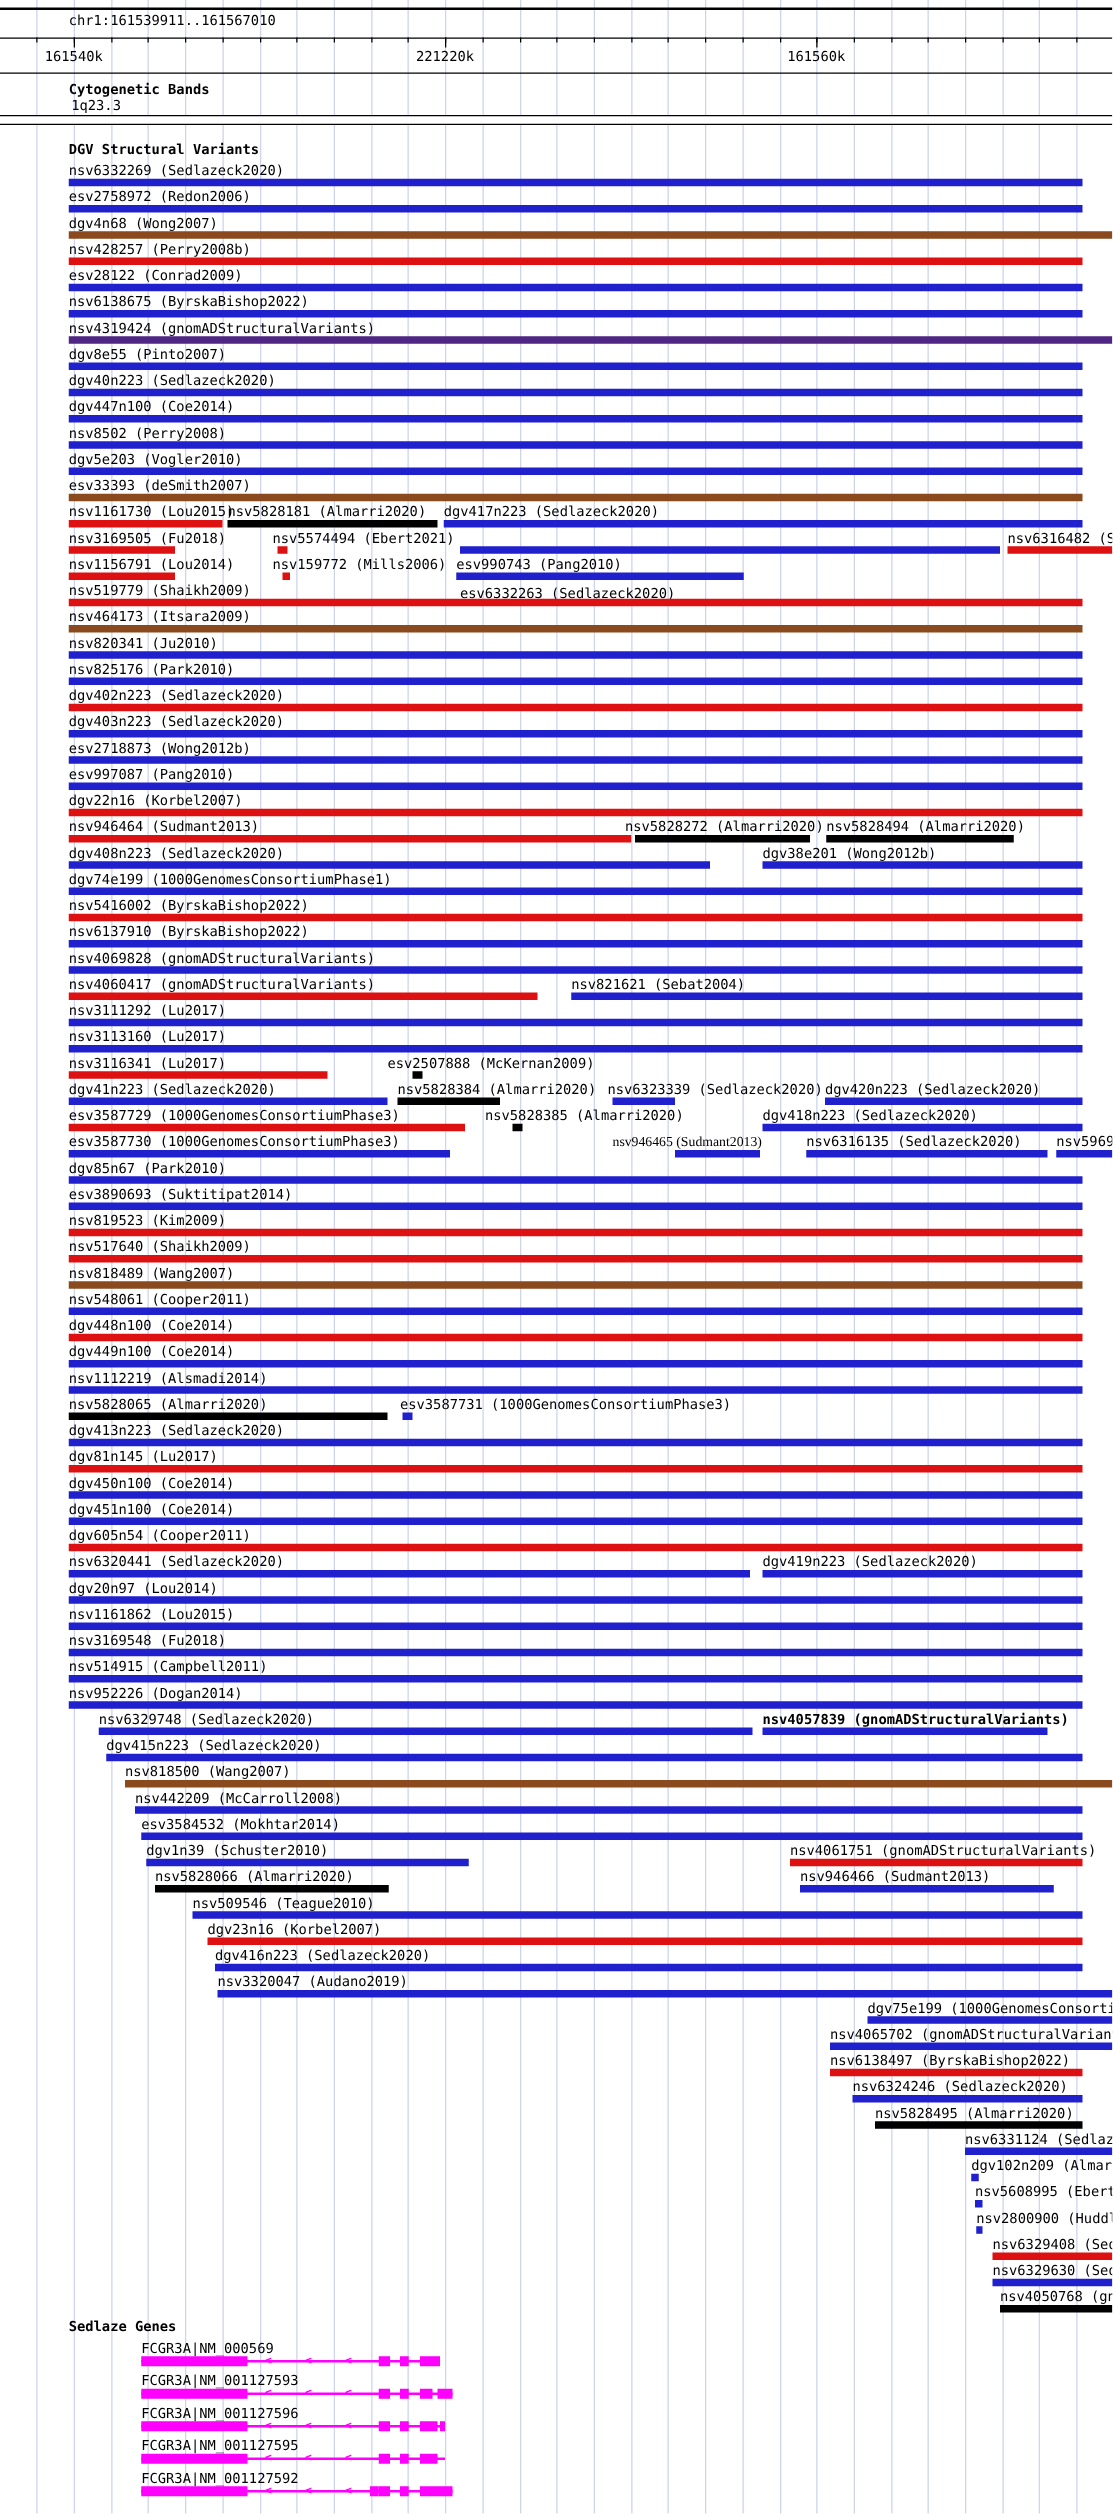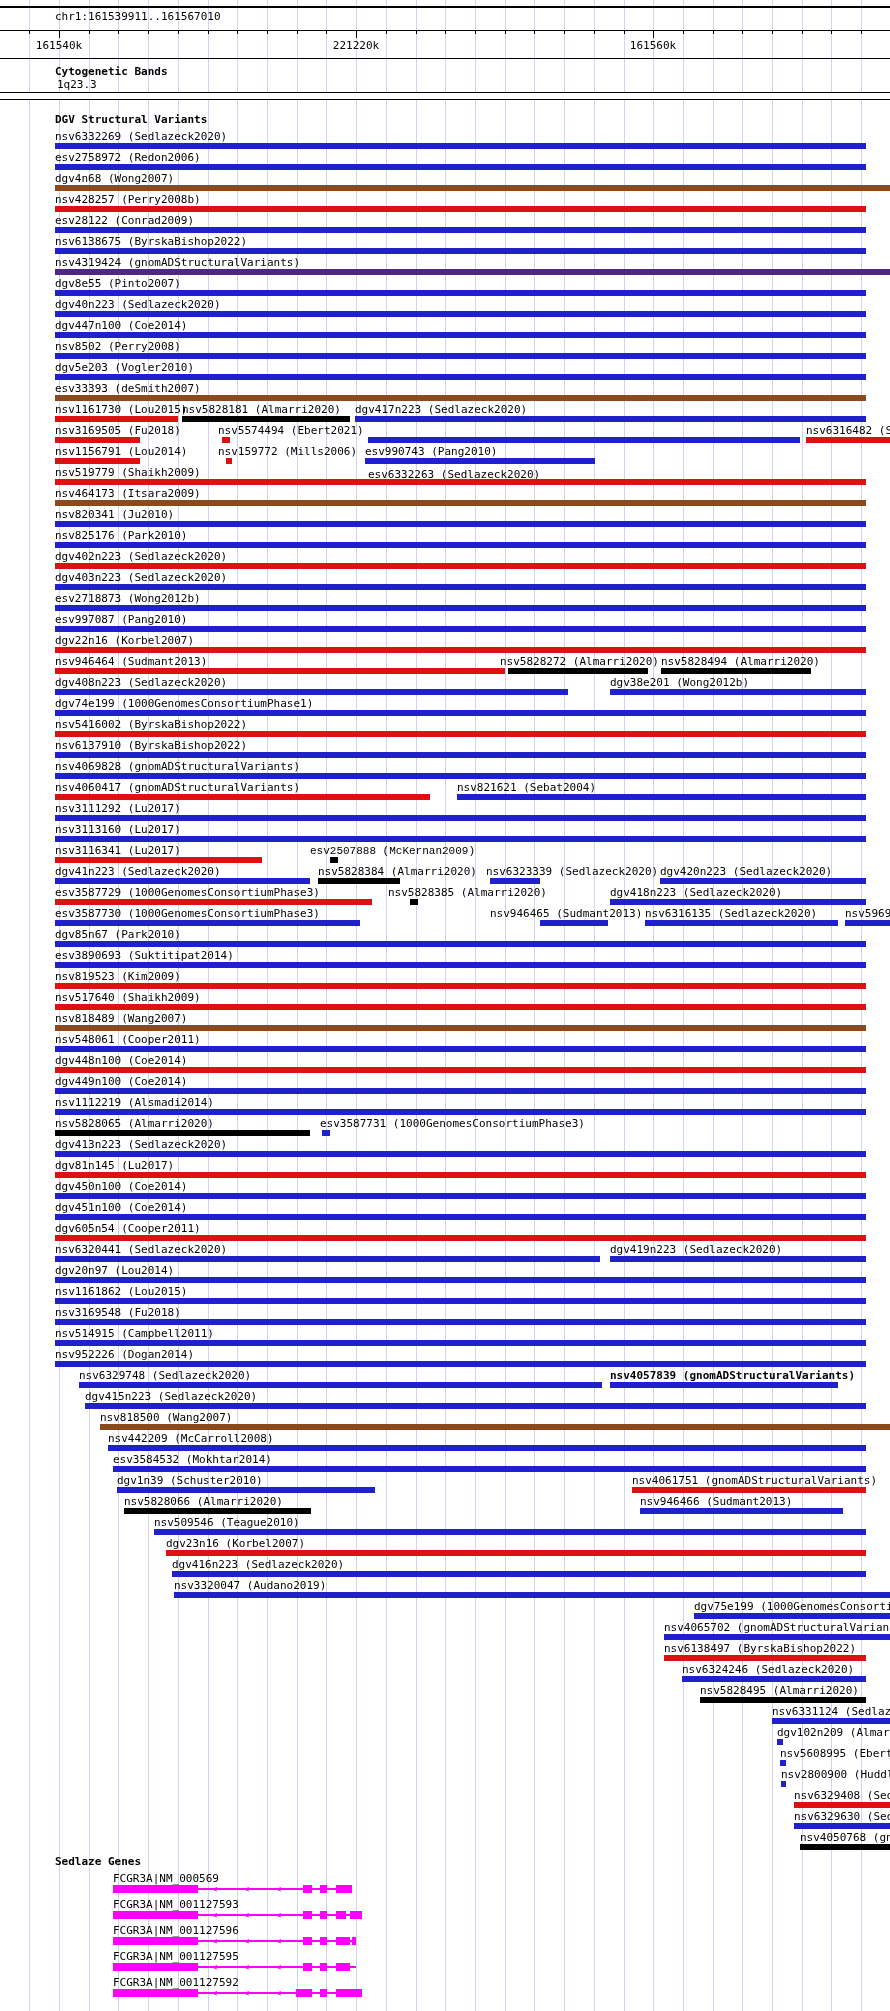--- a/index.html
+++ b/index.html
@@ -255,21 +255,21 @@
         <div>
           <div class="vlabel" style="left: 55px; top: 804px;">nsv3111292 (Lu2017)</div>
           <div class="bar" style="left: 55px; width: 811px; top: 815px; background: rgb(32, 32, 204);"></div>
         </div>
         <div>
           <div class="vlabel" style="left: 55px; top: 825px;">nsv3113160 (Lu2017)</div>
           <div class="bar" style="left: 55px; width: 811px; top: 836px; background: rgb(32, 32, 204);"></div>
         </div>
         <div>
           <div class="vlabel" style="left: 55px; top: 846px;">nsv3116341 (Lu2017)</div>
-          <div class="vlabel" style="left: 310px; top: 846px; font-family: Liberation Mono, monospace;">esv2507888 (McKernan2009)</div>
+          <div class="vlabel" style="left: 310px; top: 846px;">esv2507888 (McKernan2009)</div>
           <div class="bar" style="left: 55px; width: 207px; top: 857px; background: rgb(221, 17, 17);"></div>
           <div class="bar" style="left: 330px; width: 8px; top: 857px; background: rgb(0, 0, 0);"></div>
         </div>
         <div>
           <div class="vlabel" style="left: 55px; top: 867px;">dgv41n223 (Sedlazeck2020)</div>
           <div class="vlabel" style="left: 318px; top: 867px;">nsv5828384 (Almarri2020)</div>
           <div class="vlabel" style="left: 486px; top: 867px;">nsv6323339 (Sedlazeck2020)</div>
           <div class="vlabel" style="left: 660px; top: 867px;">dgv420n223 (Sedlazeck2020)</div>
           <div class="bar" style="left: 55px; width: 255px; top: 878px; background: rgb(32, 32, 204);"></div>
           <div class="bar" style="left: 318px; width: 82px; top: 878px; background: rgb(0, 0, 0);"></div>
@@ -279,21 +279,21 @@
         <div>
           <div class="vlabel" style="left: 55px; top: 888px;">esv3587729 (1000GenomesConsortiumPhase3)</div>
           <div class="vlabel" style="left: 388px; top: 888px;">nsv5828385 (Almarri2020)</div>
           <div class="vlabel" style="left: 610px; top: 888px;">dgv418n223 (Sedlazeck2020)</div>
           <div class="bar" style="left: 55px; width: 317px; top: 899px; background: rgb(221, 17, 17);"></div>
           <div class="bar" style="left: 410px; width: 8px; top: 899px; background: rgb(0, 0, 0);"></div>
           <div class="bar" style="left: 610px; width: 256px; top: 899px; background: rgb(32, 32, 204);"></div>
         </div>
         <div>
           <div class="vlabel" style="left: 55px; top: 909px;">esv3587730 (1000GenomesConsortiumPhase3)</div>
-          <div class="vlabel" style="left: 490px; top: 909px;">nsv946465 (Sudmant2013)</div>
+          <div class="vlabel" style="left: 490px; top: 909px; font-family: Liberation Serif, serif;">nsv946465 (Sudmant2013)</div>
           <div class="vlabel" style="left: 645px; top: 909px;">nsv6316135 (Sedlazeck2020)</div>
           <div class="vlabel" style="left: 845px; top: 909px;">nsv5969</div>
           <div class="bar" style="left: 55px; width: 305px; top: 920px; background: rgb(32, 32, 204);"></div>
           <div class="bar" style="left: 540px; width: 68px; top: 920px; background: rgb(32, 32, 204);"></div>
           <div class="bar" style="left: 645px; width: 193px; top: 920px; background: rgb(32, 32, 204);"></div>
           <div class="bar" style="left: 845px; width: 45px; top: 920px; background: rgb(32, 32, 204);"></div>
         </div>
         <div>
           <div class="vlabel" style="left: 55px; top: 930px;">dgv85n67 (Park2010)</div>
           <div class="bar" style="left: 55px; width: 811px; top: 941px; background: rgb(32, 32, 204);"></div>

